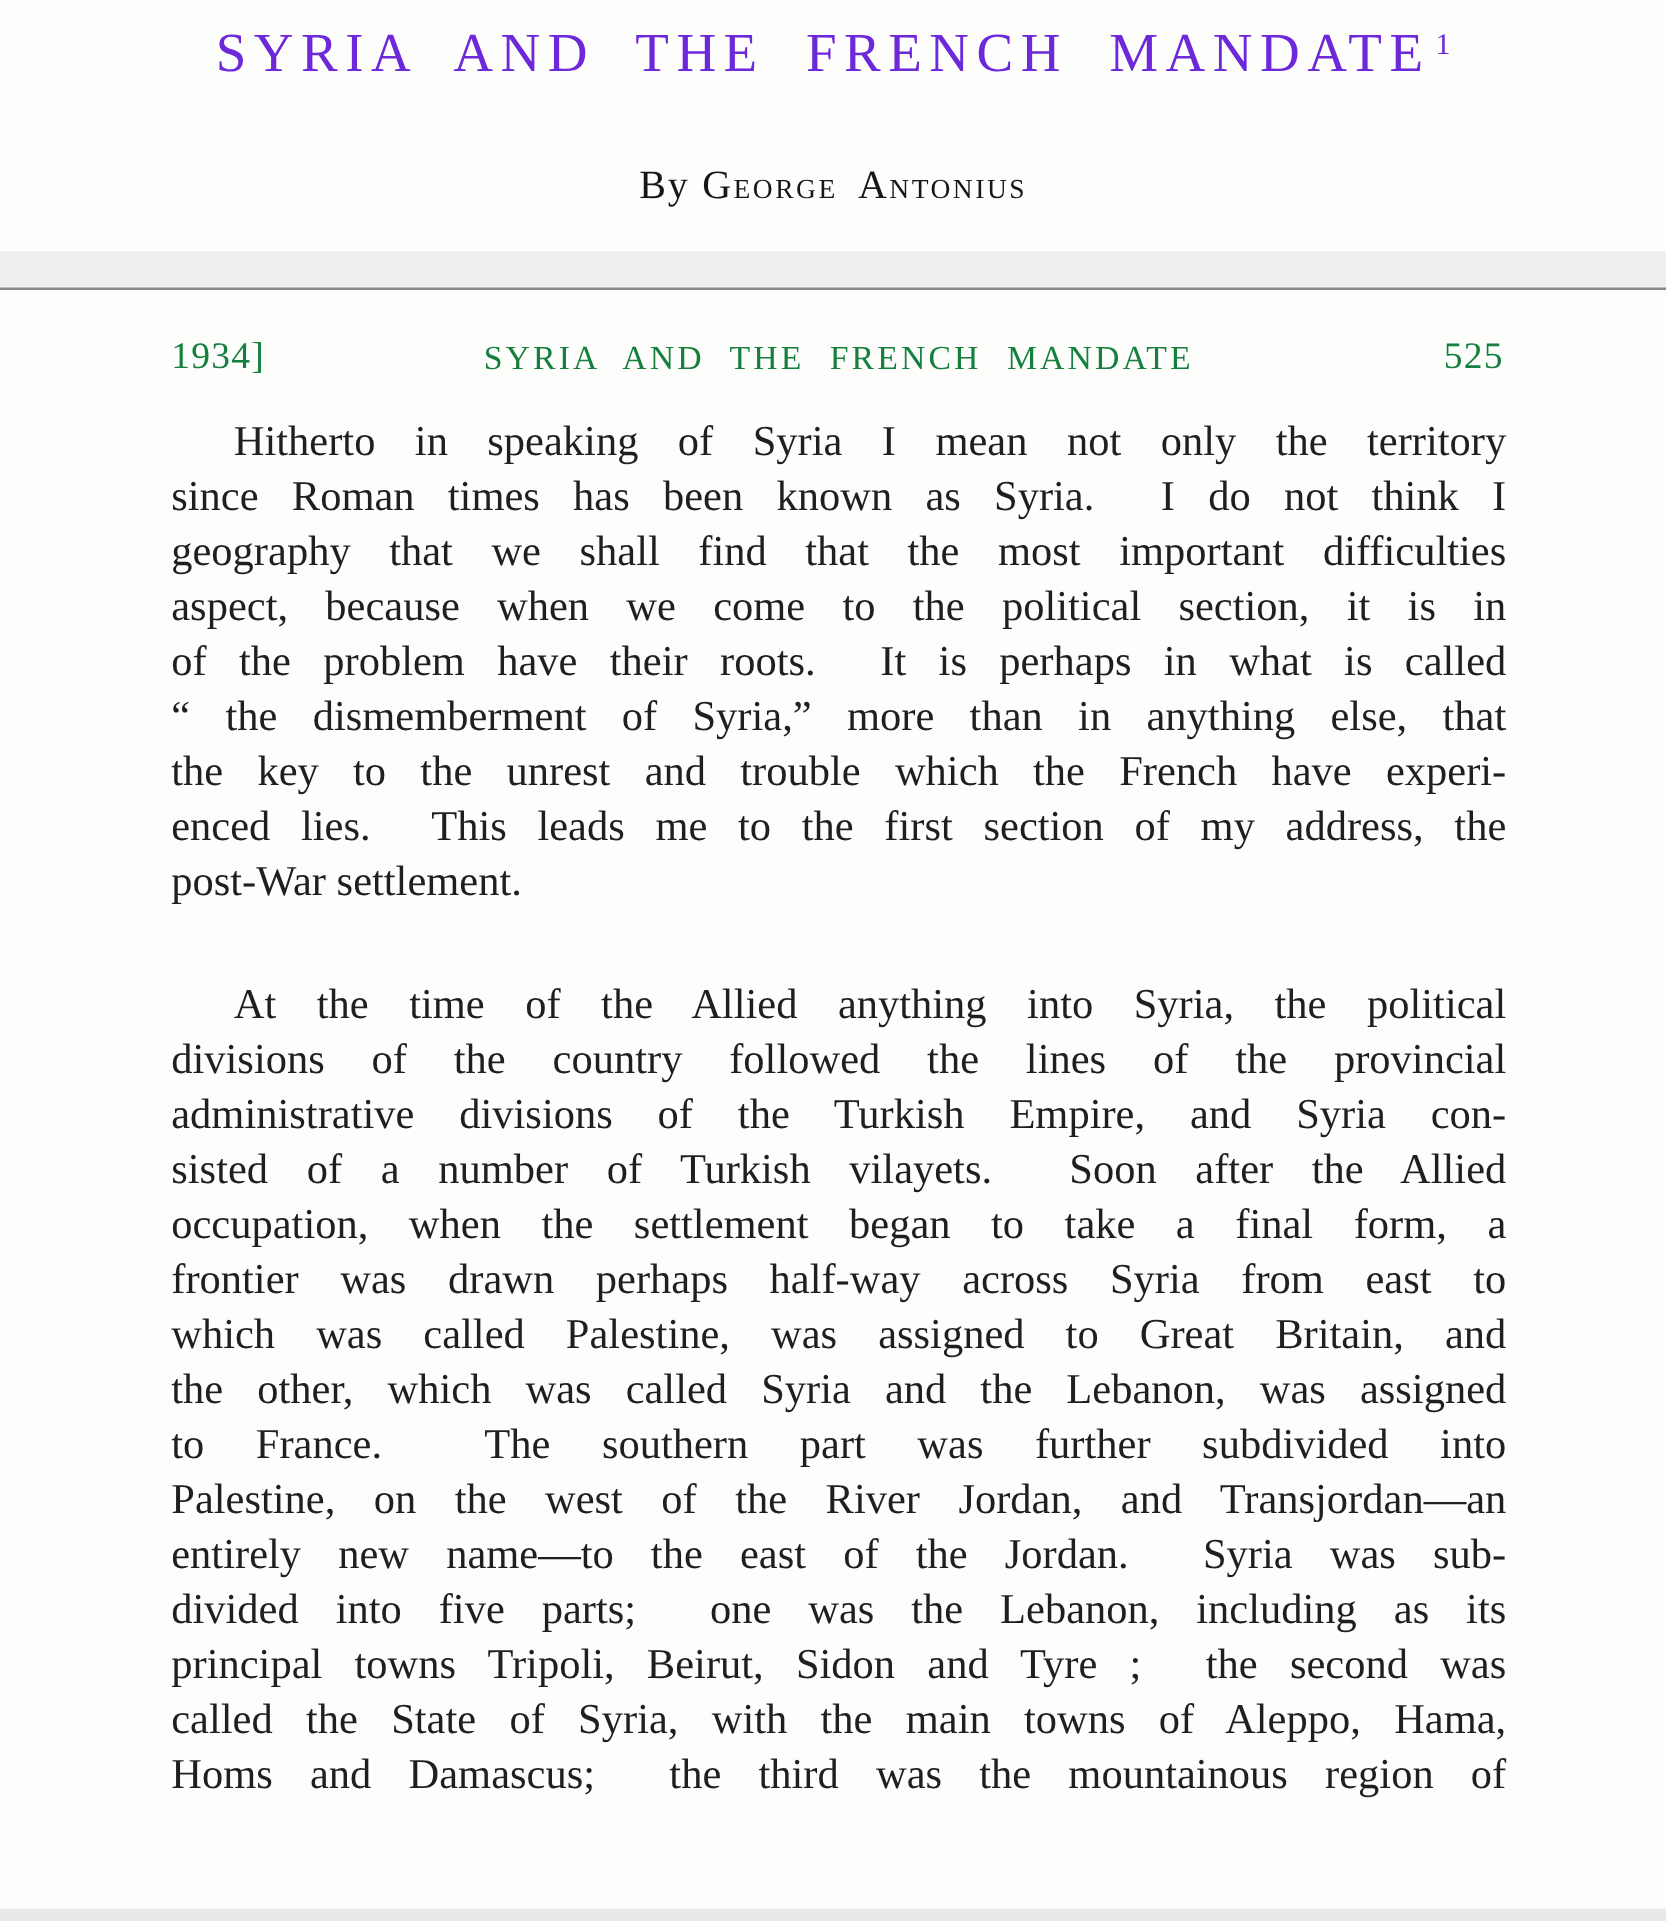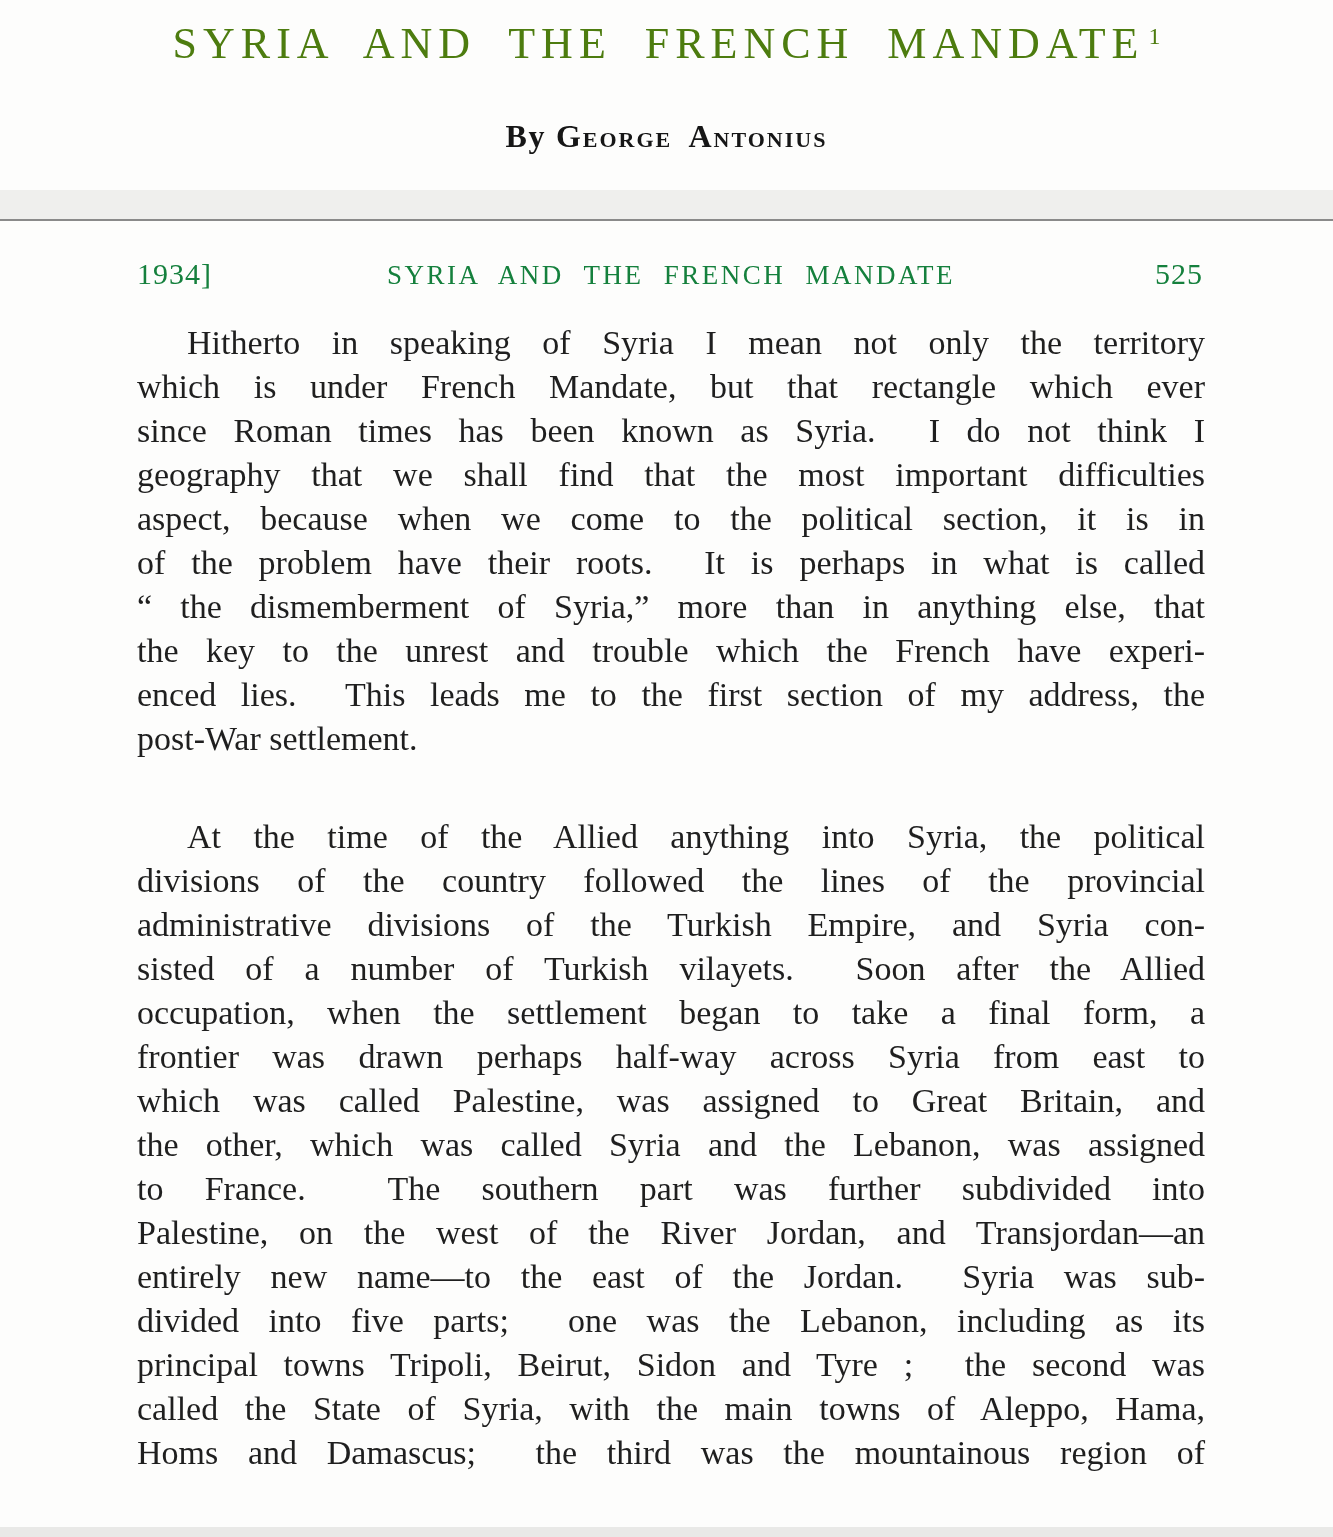--- a/index.html
+++ b/index.html
@@ -20,37 +20,36 @@
     font-family: "Liberation Serif", "DejaVu Serif", serif;
     overflow: hidden;
   }
   .title-block { padding-top: 10px; text-align: center; }
   .article-title {
     font-size: 44px;
     font-weight: normal;
     letter-spacing: 6px;
     word-spacing: 16px;
     line-height: 52px;
-    color: #4d7c0f;
+    color: #6d28d9;
     white-space: nowrap;
   }
   .article-title sup {
     font-size: 24px;
     letter-spacing: 0;
     vertical-align: 14px;
     margin-left: 4px;
   }
   .byline {
-    margin-top: 46px;
+    margin-top: 58px;
     font-size: 32px;
     line-height: 40px;
     letter-spacing: 1.5px;
     word-spacing: 8px;
     color: #161616;
-    font-weight: bold;
   }
   .byline .byline-name { font-variant: small-caps; margin-left: 10px; letter-spacing: 2px; }
   .divider-band {
     margin-top: 34px;
     width: 100%;
     height: 31px;
     background: var(--band);
     border-bottom: 2px solid var(--band-line);
   }
   .content { width: 1068px; margin: 0 auto 0 137px; }
@@ -108,21 +107,20 @@
     <div class="running-header">
       <span class="rh-year">1934]</span>
       <span class="rh-title">SYRIA AND THE FRENCH MANDATE</span>
       <span class="rh-page">525</span>
     </div>
 
     <div class="article-body">
 
     <div class="paragraph">
           <div class="text-line first-line">Hitherto in speaking of Syria I mean not only the territory</div>
-          <div class="text-line">which is under French Mandate, but that rectangle which ever</div>
           <div class="text-line">since Roman times has been known as Syria.&nbsp; I do not think I</div>
           <div class="text-line">geography that we shall find that the most important difficulties</div>
           <div class="text-line">aspect, because when we come to the political section, it is in</div>
           <div class="text-line">of the problem have their roots.&nbsp; It is perhaps in what is called</div>
           <div class="text-line">“&nbsp;the dismemberment of Syria,” more than in anything else, that</div>
           <div class="text-line">the key to the unrest and trouble which the French have experi-</div>
           <div class="text-line">enced lies.&nbsp; This leads me to the first section of my address, the</div>
           <div class="text-line last-line">post-War settlement.</div>
         </div>
         <div class="paragraph">

